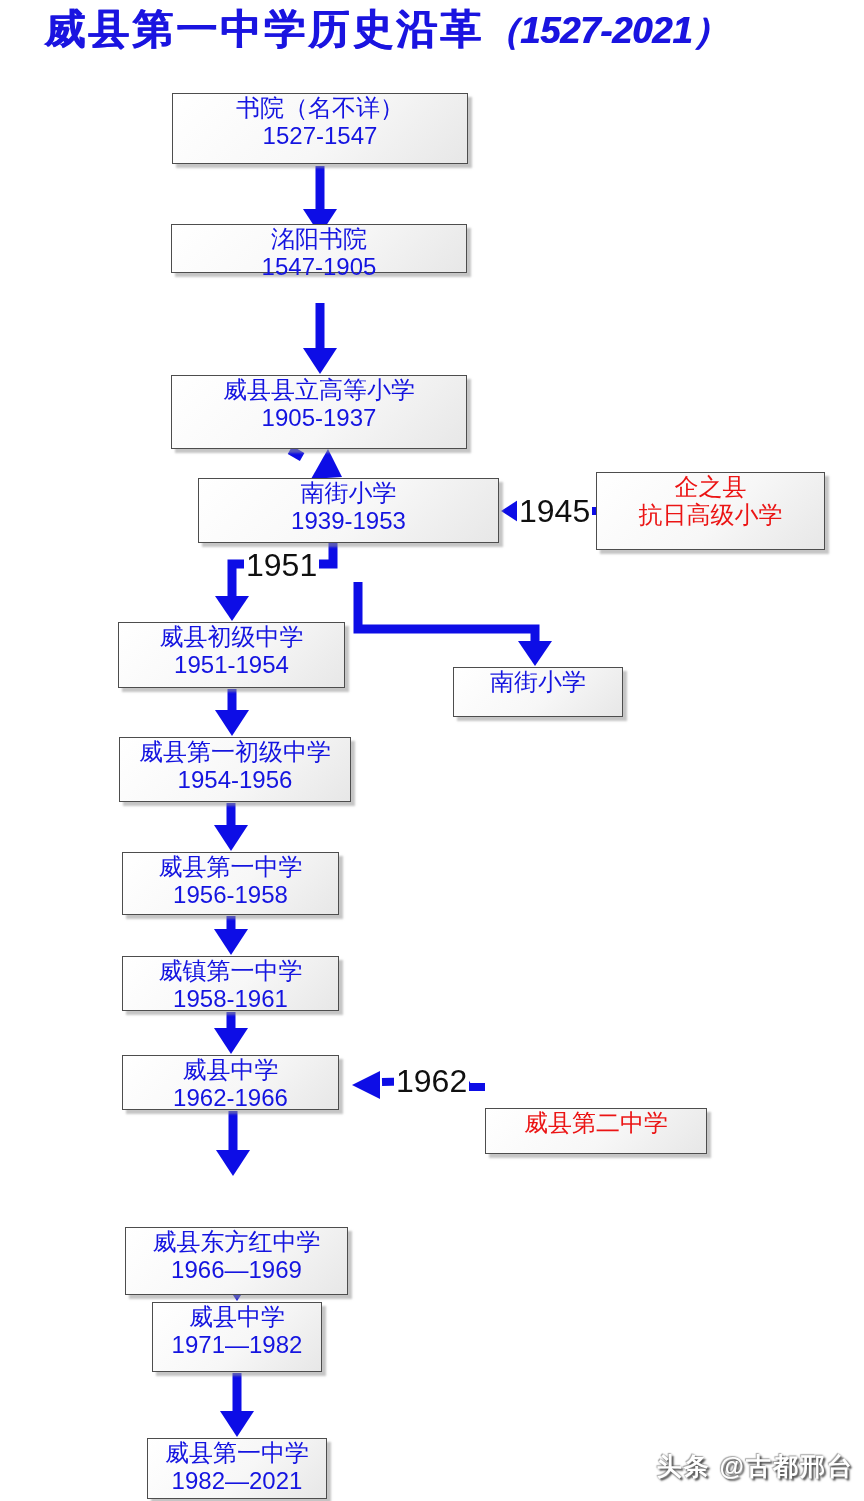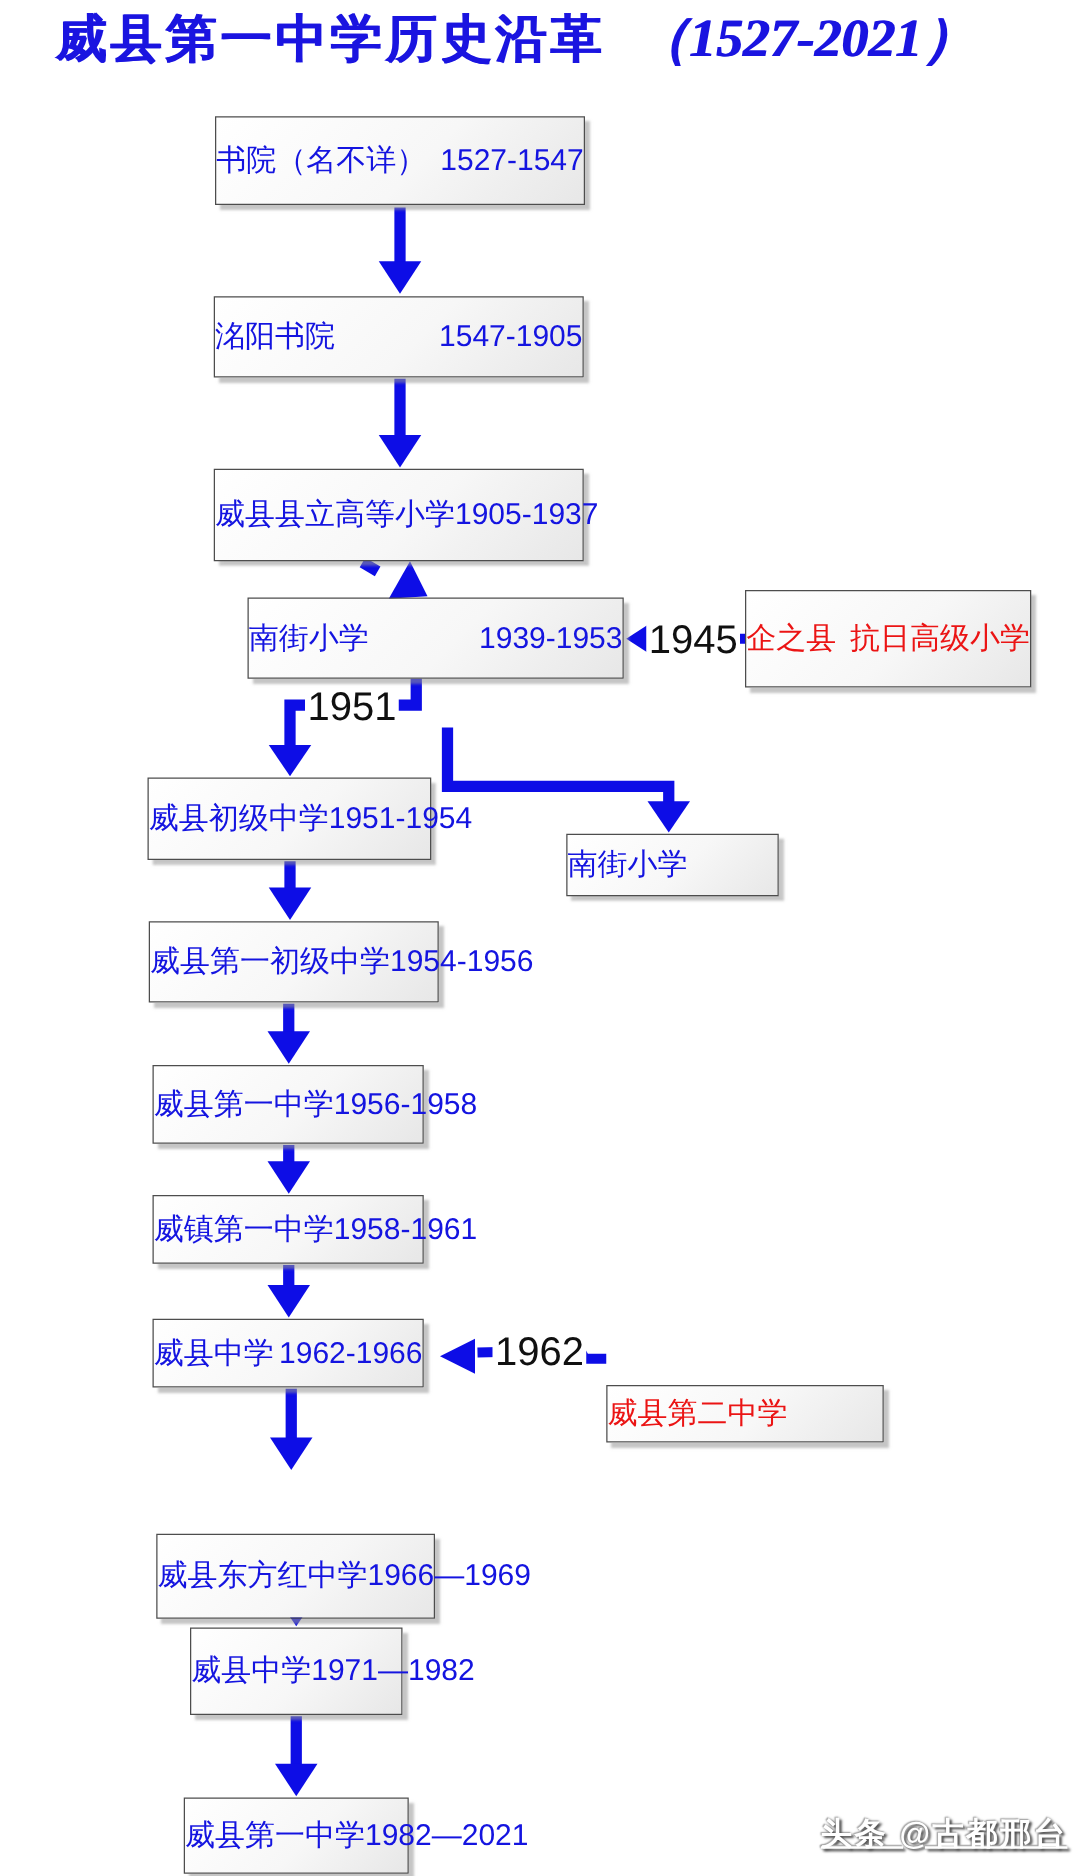--- a/index.html
+++ b/index.html
@@ -2,41 +2,41 @@
 <html><head>
 <meta charset="utf-8">
 <style>
   html,body{margin:0;padding:0;background:#ffffff;}
   #canvas{position:relative;width:864px;height:1501px;background:#ffffff;overflow:hidden;
           font-family:"Liberation Sans","DejaVu Sans",sans-serif;}
   
   .title{position:absolute;left:44px;top:2px;width:800px;white-space:nowrap;
          color:#1a14e0;font-weight:bold;font-size:41px;letter-spacing:3px;
          text-shadow:1px 0 0 currentColor;}
-  .title .range{font-family:Liberation Serif, serif;
-         font-style:italic;font-size:43px;letter-spacing:0px;margin-left:24px;}
+  .title .range{font-family:Liberation Sans, sans-serif;
+         font-style:italic;font-size:36px;letter-spacing:0px;}
   
   svg.connectors{position:absolute;left:0;top:0;z-index:1;}
   
   .node{position:absolute;z-index:2;box-sizing:border-box;
         background:linear-gradient(135deg,#ffffff 0%,#f7f7f7 55%,#e7e7e7 100%);
         border:1px solid #4d4d4d;
         box-shadow:4px 4px 2px rgba(150,150,150,0.55);
-        display:flex;flex-direction:row;align-items:center;justify-content:space-between;
+        display:flex;flex-direction:column;align-items:center;justify-content:flex-start;
         text-align:center;}
   .node .ln{font-size:24px;line-height:28px;white-space:nowrap;}
   .node.blue .ln{color:#1414e0;}
   .node.red  .ln{color:#eb1414;}
   
   .edge-label{position:absolute;z-index:3;background:#ffffff;color:#101010;
         font-size:32px;line-height:26px;padding:0 2px;white-space:nowrap;}
   
   .watermark{position:absolute;z-index:4;right:10px;top:1450px;
         font-size:25px;font-weight:bold;letter-spacing:2px;color:#ffffff;
-        text-shadow:2px 2px 2px #4f4f4f,-1px -1px 1px #a8a8a8,0 0 2px #8d8d8d;text-decoration:underline;}
+        text-shadow:2px 2px 2px #4f4f4f,-1px -1px 1px #a8a8a8,0 0 2px #8d8d8d;}
 </style>
 </head>
 <body>
 
 <div id="canvas">
 
   <div class="title"><span>威县第一中学历史沿革</span><span class="range">（1527-2021）</span></div>
 
   <svg class="connectors" width="864" height="1501" viewBox="0 0 864 1501">
     <g stroke="#0d0de6" fill="#0d0de6" stroke-width="9">
@@ -111,21 +111,21 @@
         <polygon points="237,1437 220,1411 254,1411" stroke="none"></polygon>
       </g>
     </g>
   </svg>
 
   <div class="node blue" style="left:172px;top:93px;width:296px;height:71px">
     <div class="ln">书院（名不详）</div>
     <div class="ln">1527-1547</div>
   </div>
 
-  <div class="node blue" style="left:171px;top:237px;width:296px;height:65px">
+  <div class="node blue" style="left:171px;top:224px;width:296px;height:49px">
     <div class="ln">洺阳书院</div>
     <div class="ln">1547-1905</div>
   </div>
 
   <div class="node blue" style="left:171px;top:375px;width:296px;height:74px">
     <div class="ln">威县县立高等小学</div>
     <div class="ln">1905-1937</div>
   </div>
 
   <div class="node blue" style="left:198px;top:478px;width:301px;height:65px">

